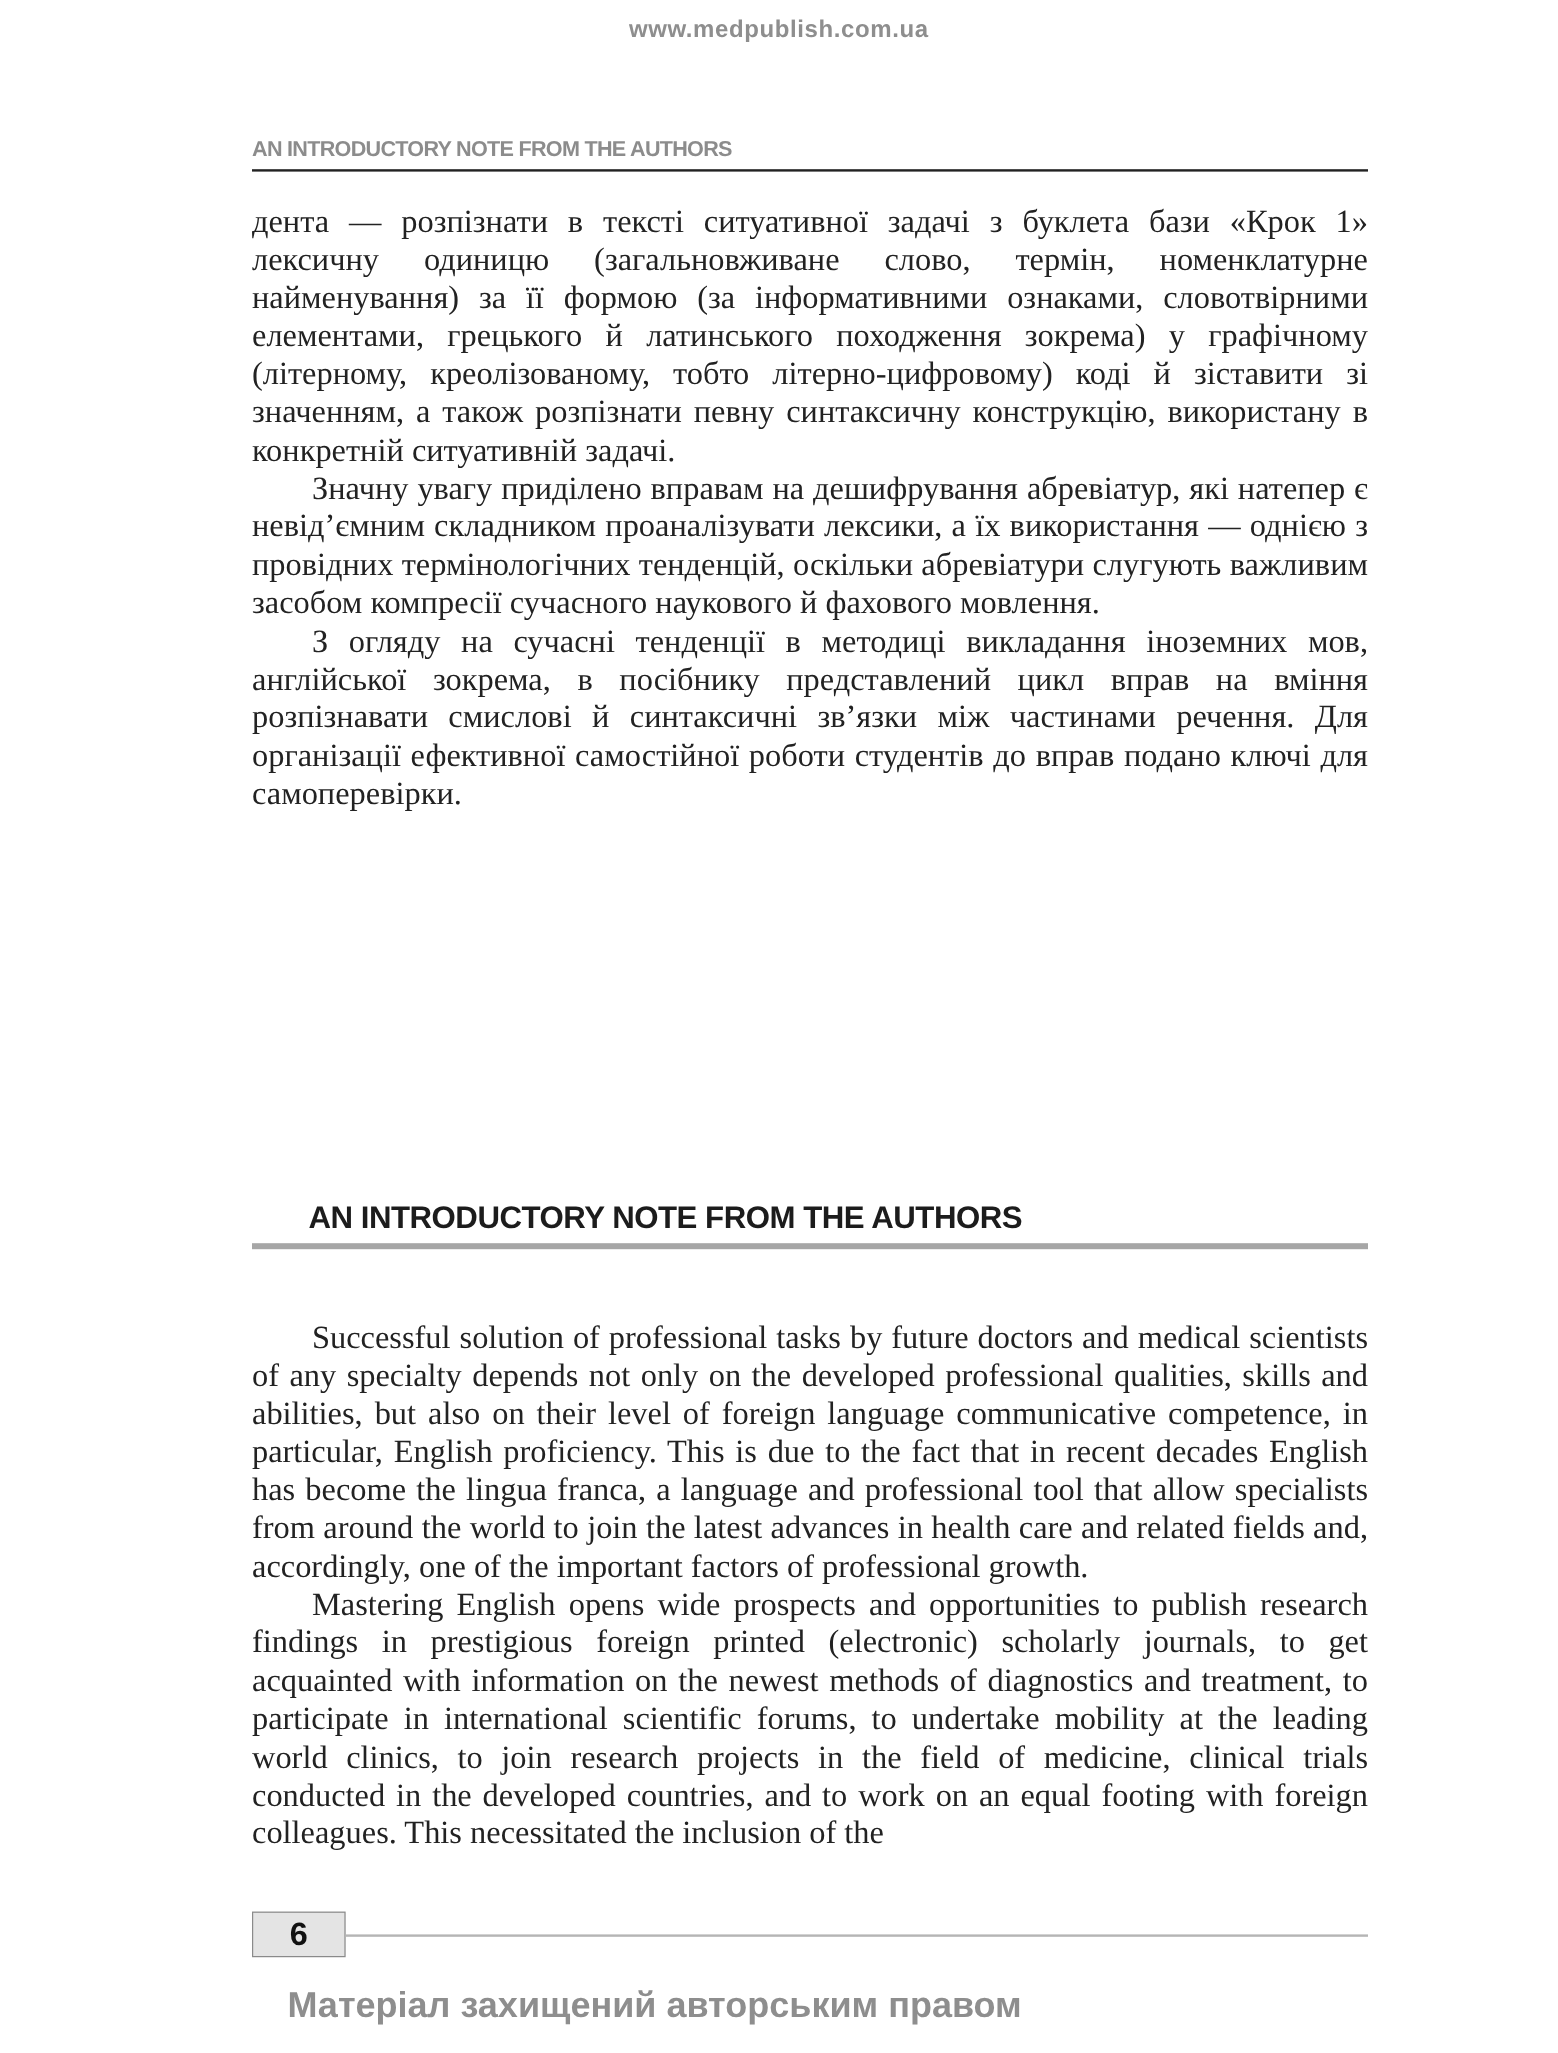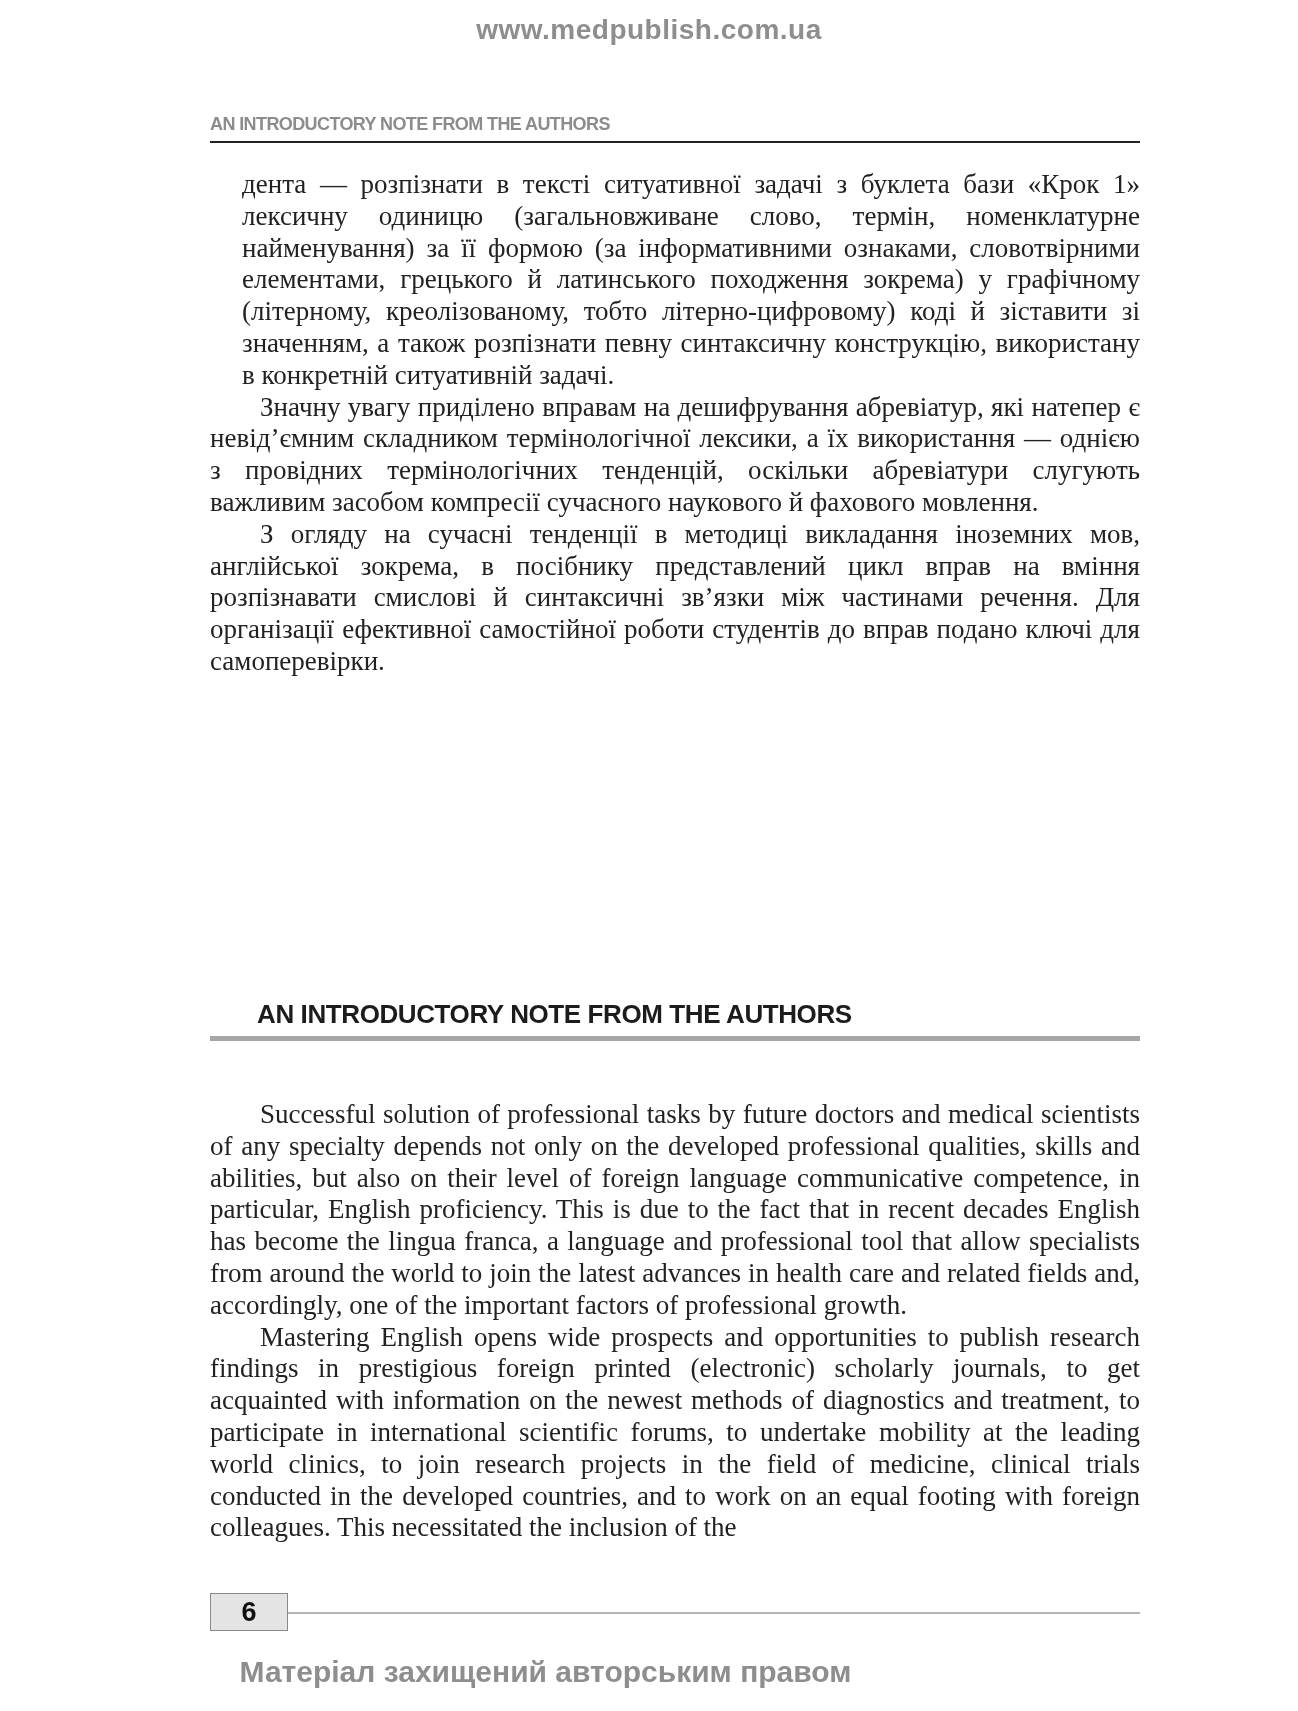--- a/index.html
+++ b/index.html
@@ -1,36 +1,36 @@
 <!DOCTYPE html>
 <html><head>
 <meta charset="utf-8">
 <style>
   html, body { margin: 0; padding: 0; background: #ffffff; }
   body { width: 1298px; height: 1711px; position: relative; overflow: hidden; }
   .watermark-top {
     position: absolute; left: 0; width: 1298px; top: 14px; text-align: center;
-    font-family: "Liberation Sans", sans-serif; font-weight: bold; font-size: 28px;
+    font-family: "Liberation Sans", sans-serif; font-weight: bold; font-size: 20px;
     color: #8e8e8e; letter-spacing: 0.5px;
   }
   .running-head {
     position: absolute; left: 210px; top: 114px;
     font-family: "Liberation Sans", sans-serif; font-weight: bold; font-size: 18px;
     color: #8c8c8c; letter-spacing: -0.6px;
   }
   .running-rule {
     position: absolute; left: 210px; top: 141px; width: 930px; height: 2px; background: #222;
   }
   .body-text {
     position: absolute; left: 210px; width: 930px;
     font-family: "Liberation Serif", serif; font-size: 27px; line-height: 31.8px;
     color: #222; text-align: justify;
   }
   .body-text p { margin: 0; text-indent: 50px; }
-  .body-text p.cont { text-indent: 0; margin-left: 32px; }
+  .body-text p.cont { text-indent: 0; }
   .ua { top: 169px; }
   .section-title {
     position: absolute; left: 257px; top: 999px;
     font-family: "Liberation Sans", sans-serif; font-weight: bold; font-size: 26px;
     color: #1c1c1c; letter-spacing: -0.4px;
   }
   .section-rule {
     position: absolute; left: 210px; top: 1036px; width: 930px; height: 5px; background: #a6a6a6;
   }
   .en { top: 1099px; }
@@ -52,21 +52,21 @@
 </head>
 <body>
 
 <div class="watermark-top">www.medpublish.com.ua</div>
 
 <div class="running-head">AN INTRODUCTORY NOTE FROM THE AUTHORS</div>
 <div class="running-rule"></div>
 
 <div class="body-text ua">
   <p class="cont">дента — розпізнати в тексті ситуативної задачі з буклета бази «Крок 1» лексичну одиницю (загальновживане слово, термін, номенклатурне найменування) за її формою (за інформативними ознаками, словотвірними елементами, грецького й латинського походження зокрема) у графічному (літерному, креолізованому, тобто літерно-цифровому) коді й зіставити зі значенням, а також розпізнати певну синтаксичну конструкцію, використану в конкретній ситуативній задачі.</p>
-  <p>Значну увагу приділено вправам на дешифрування абревіатур, які натепер є невід’ємним складником термінологічної лексики, а їх використання — однією з провідних термінологічних тенденцій, оскільки абревіатури слугують важливим засобом компресії сучасного наукового й фахового мовлення.</p>
+  <p>Значну увагу приділено вправам на дешифрування абревіатур, які натепер є невід’ємним складником проаналізувати лексики, а їх використання — однією з провідних термінологічних тенденцій, оскільки абревіатури слугують важливим засобом компресії сучасного наукового й фахового мовлення.</p>
   <p>З огляду на сучасні тенденції в методиці викладання іноземних мов, англійської зокрема, в посібнику представлений цикл вправ на вміння розпізнавати смислові й синтаксичні зв’язки між частинами речення. Для організації ефективної самостійної роботи студентів до вправ подано ключі для самоперевірки.</p>
 </div>
 
 <div class="section-title">AN INTRODUCTORY NOTE FROM THE AUTHORS</div>
 <div class="section-rule"></div>
 
 <div class="body-text en">
   <p>Successful solution of professional tasks by future doctors and medical scientists of any specialty depends not only on the developed professional qualities, skills and abilities, but also on their level of foreign language communicative competence, in particular, English proficiency. This is due to the fact that in recent decades English has become the lingua franca, a language and professional tool that allow specialists from around the world to join the latest advances in health care and related fields and, accordingly, one of the important factors of professional growth.</p>
   <p>Mastering English opens wide prospects and opportunities to publish research findings in prestigious foreign printed (electronic) scholarly journals, to get acquainted with information on the newest methods of diagnostics and treatment, to participate in international scientific forums, to undertake mobility at the leading world clinics, to join research projects in the field of medicine, clinical trials conducted in the developed countries, and to work on an equal footing with foreign colleagues. This necessitated the inclusion of the</p>
 </div>

